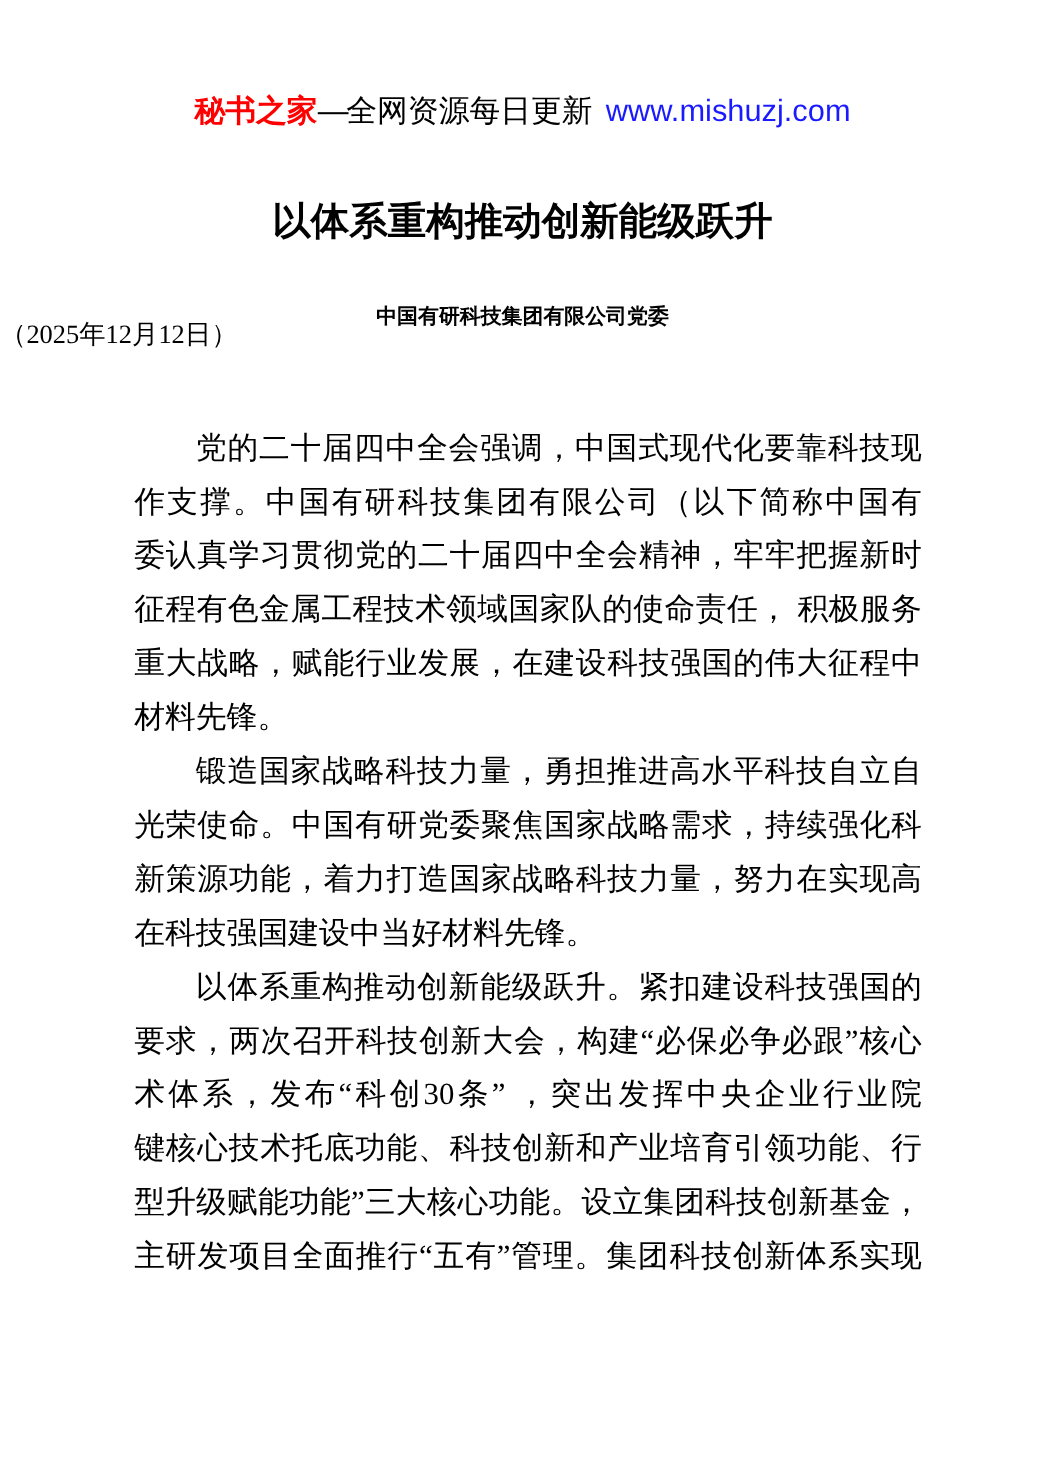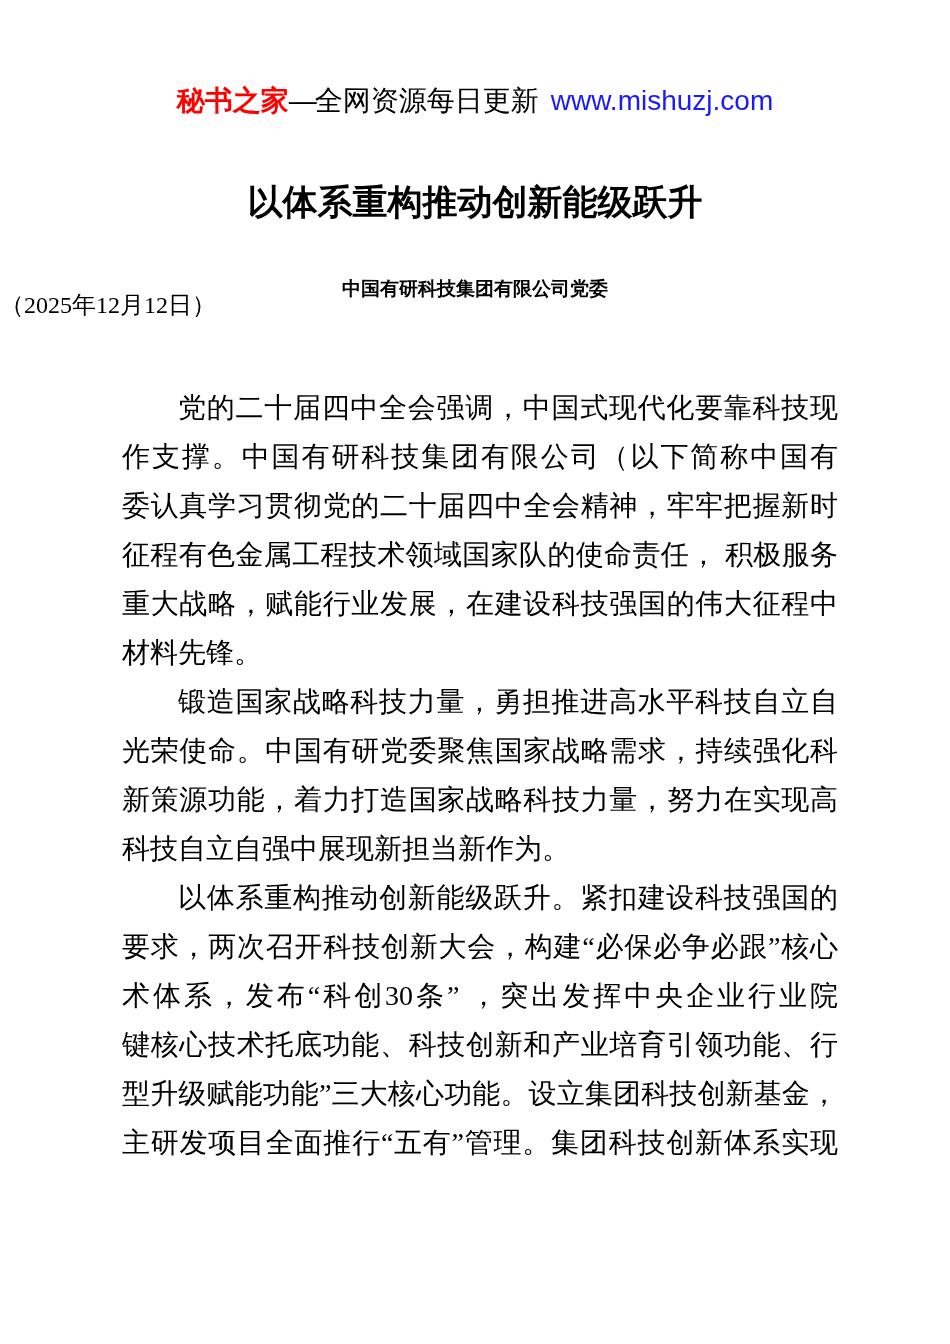--- a/index.html
+++ b/index.html
@@ -120,21 +120,21 @@
         <div class="line">作支撑。中国有研科技集团有限公司（以下简称中国有研）党</div>
         <div class="line">委认真学习贯彻党的二十届四中全会精神，牢牢把握新时代新</div>
         <div class="line">征程有色金属工程技术领域国家队的使命责任， 积极服务国家</div>
         <div class="line">重大战略，赋能行业发展，在建设科技强国的伟大征程中勇当</div>
         <div class="line no-just">材料先锋。</div>
       </div>
       <div class="para">
         <div class="line indent">锻造国家战略科技力量，勇担推进高水平科技自立自强的</div>
         <div class="line">光荣使命。中国有研党委聚焦国家战略需求，持续强化科技创</div>
         <div class="line">新策源功能，着力打造国家战略科技力量，努力在实现高水平</div>
-        <div class="line no-just">科技自立自强中展现新担当新作为。</div>
+        <div class="line no-just">在科技强国建设中当好材料先锋。</div>
       </div>
       <div class="para">
         <div class="line indent">以体系重构推动创新能级跃升。紧扣建设科技强国的战略</div>
         <div class="line">要求，两次召开科技创新大会，构建“必保必争必跟”核心技</div>
         <div class="line">术体系，发布“科创30条” ，突出发挥中央企业行业院所“关</div>
         <div class="line">键核心技术托底功能、科技创新和产业培育引领功能、行业转</div>
         <div class="line">型升级赋能功能”三大核心功能。设立集团科技创新基金，自</div>
         <div class="line">主研发项目全面推行“五有”管理。集团科技创新体系实现系</div>
       </div>
     </div>

